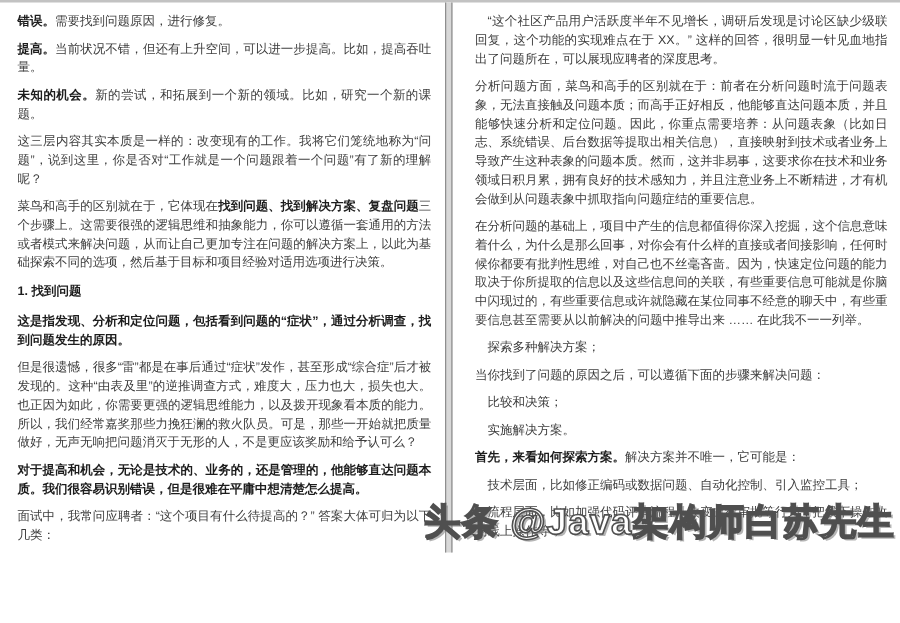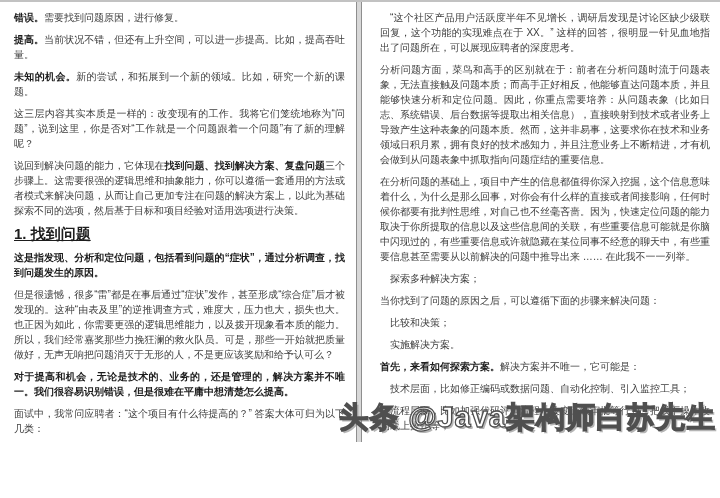--- a/index.html
+++ b/index.html
@@ -32,23 +32,22 @@
     width: 6px; height: 100%;
     background: #d8d8d8;
     border-left: 1px solid #8e8e8e;
     border-right: 1px solid #8e8e8e;
   }
   p.para { margin: 0 0 7px 0; }
   p.para.indent { text-indent: 10px; }
   p.heading {
     margin: 8px 0 9px 0;
     font-weight: bold;
-    font-size: 15px;
+    font-size: 10px;
     color: #1d1d1d;
-    text-decoration: underline;
   }
   b { color: #1d1d1d; }
   .watermark {
     position: absolute;
     right: 4px; bottom: 4px;
     z-index: 5;
     font-size: 29px;
     font-weight: bold;
     letter-spacing: 1px;
     white-space: nowrap;
@@ -60,25 +59,25 @@
 </head>
 <body>
 
 <div class="page">
 
   <div class="col col-left">
     <p class="para"><b>错误。</b><span>需要找到问题原因，进行修复。</span></p>
     <p class="para"><b>提高。</b><span>当前状况不错，但还有上升空间，可以进一步提高。比如，提高吞吐量。</span></p>
     <p class="para"><b>未知的机会。</b><span>新的尝试，和拓展到一个新的领域。比如，研究一个新的课题。</span></p>
     <p class="para"><span>这三层内容其实本质是一样的：改变现有的工作。我将它们笼统地称为“问题”，说到这里，你是否对“工作就是一个问题跟着一个问题”有了新的理解呢？</span></p>
-    <p class="para"><span>说回到解决问题的能力，它体现在</span><b>找到问题、找到解决方案、复盘问题</b><span>三个步骤上。这需要很强的逻辑思维和抽象能力，你可以遵循一套通用的方法或者模式来解决问题，从而让自己更加专注在问题的解决方案上，以此为基础探索不同的选项，然后基于目标和项目经验对适用选项进行决策。</span></p>
+    <p class="para"><span>菜鸟和高手的区别就在于，它体现在</span><b>找到问题、找到解决方案、复盘问题</b><span>三个步骤上。这需要很强的逻辑思维和抽象能力，你可以遵循一套通用的方法或者模式来解决问题，从而让自己更加专注在问题的解决方案上，以此为基础探索不同的选项，然后基于目标和项目经验对适用选项进行决策。</span></p>
     <p class="heading">1. 找到问题</p>
     <p class="para"><b>这是指发现、分析和定位问题，包括看到问题的“症状”，通过分析调查，找到问题发生的原因。</b></p>
     <p class="para"><span>但是很遗憾，很多“雷”都是在事后通过“症状”发作，甚至形成“综合症”后才被发现的。这种“由表及里”的逆推调查方式，难度大，压力也大，损失也大。也正因为如此，你需要更强的逻辑思维能力，以及拨开现象看本质的能力。所以，我们经常嘉奖那些力挽狂澜的救火队员。可是，那些一开始就把质量做好，无声无响把问题消灭于无形的人，不是更应该奖励和给予认可么？</span></p>
-    <p class="para"><b>对于提高和机会，无论是技术的、业务的，还是管理的，解决方案并不唯一。我们很容易识别错误，但是很难在平庸中想清楚怎么提高。</b></p>
+    <p class="para"><b>对于提高和机会，无论是技术的、业务的，还是管理的，他能够直达问题本质。我们很容易识别错误，但是很难在平庸中想清楚怎么提高。</b></p>
     <p class="para"><span>面试中，我常问应聘者：“这个项目有什么待提高的？” 答案大体可归为以下几类：</span></p>
     <p class="para indent"><span>“项目质量很好，没什么特别要提高的。” 这类回答可能是怕暴露问题惹火烧身，也可能是真的没看到什么提高项。</span></p>
 
   </div>
 
   <div class="divider"></div>
 
   <div class="col col-right">
     <p class="para indent"><span>“这个社区产品用户活跃度半年不见增长，调研后发现是讨论区缺少级联回复，这个功能的实现难点在于 XX。” 这样的回答，很明显一针见血地指出了问题所在，可以展现应聘者的深度思考。</span></p>
     <p class="para"><span>分析问题方面，菜鸟和高手的区别就在于：前者在分析问题时流于问题表象，无法直接触及问题本质；而高手正好相反，他能够直达问题本质，并且能够快速分析和定位问题。因此，你重点需要培养：从问题表象（比如日志、系统错误、后台数据等提取出相关信息），直接映射到技术或者业务上导致产生这种表象的问题本质。然而，这并非易事，这要求你在技术和业务领域日积月累，拥有良好的技术感知力，并且注意业务上不断精进，才有机会做到从问题表象中抓取指向问题症结的重要信息。</span></p>

